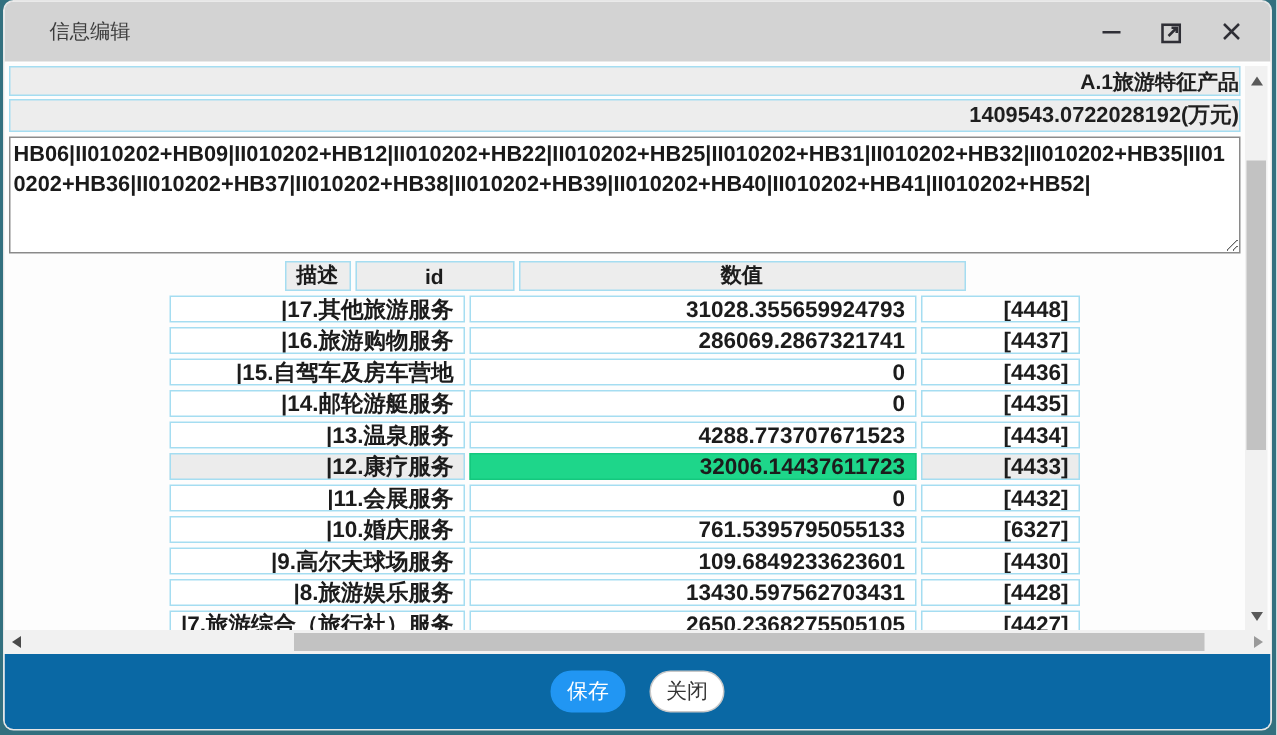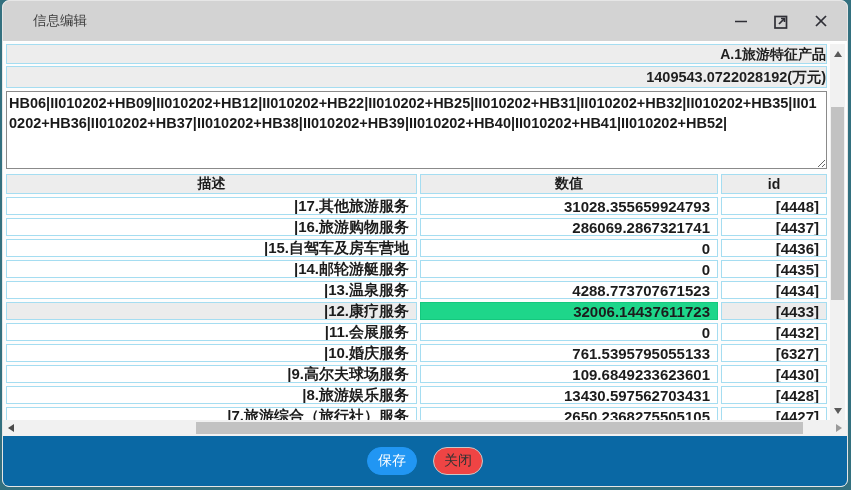--- a/index.html
+++ b/index.html
@@ -26,21 +26,21 @@
   .info-box { border:1px solid var(--cyan_border,#a5ddf1); background:var(--panel_gray,#ededed);
               text-align:right; font-weight:bold; color:#1f1f1f; }
   .box-section { height:20px; line-height:18px; font-size:14px; }
   .box-total { height:22px; line-height:20px; font-size:14.5px; margin-top:2px; }
 
   .formula { margin-top:3px; height:78px; width:100%; border:1px solid var(--textarea_border,#8a8a8a);
              background:#fff; font-family:"Liberation Sans", sans-serif; font-weight:bold; font-size:14.5px;
              line-height:20px; padding:1px 2px; color:#1a1a1a; resize:both;
              white-space:pre-wrap; overflow-wrap:break-word; word-break:break-all; }
 
-  .table { margin-top:5px; display:flex; flex-direction:column; gap:3px; }
+  .table { margin-top:5px; display:flex; flex-direction:column; gap:3px;align-items:center; }
   .trow { display:flex; gap:3px; height:18px; }
   .trow.thead { height:20px; }
   .cell { border:1px solid var(--cyan_border,#a5ddf1); background:#fff; font-weight:bold; font-size:15px;
           color:#1c1c1c; display:flex; align-items:center; justify-content:flex-end; padding:0 7px;
           overflow:hidden; white-space:nowrap; }
   .cell.desc { flex:1; }
   .cell.value { width:298px; flex:none; }
   .cell.idc { width:106px; flex:none; }
   .thead .cell { background:var(--panel_gray,#ededed); justify-content:center; font-size:14px; }
   .trow.selected .cell { background:var(--selected_gray,#ececec);padding-left:32px; }
@@ -61,21 +61,21 @@
   .tri-left { width:0; height:0; border-top:4px solid transparent; border-bottom:4px solid transparent; border-right:6px solid #4a4a4a; }
   .tri-right { width:0; height:0; border-top:4px solid transparent; border-bottom:4px solid transparent; border-left:6px solid #9a9a9a; }
   .hthumb { position:absolute; top:2px; bottom:2px; left:193px; width:607px; background:var(--scroll_thumb,#c2c2c2); cursor:pointer; }
 
   
   .footer { position:absolute; left:0; right:0; bottom:0; height:50px; background:var(--footer_blue,#0a68a4);
             display:flex; align-items:center; justify-content:center; gap:16px; }
   .btn { height:28px; min-width:50px; font-family:"Liberation Sans", sans-serif; font-size:14px;
          border-radius:14px; cursor:pointer; padding:0 10px; }
   .btn-save { background:var(--save_blue,#2196f3); color:#fff; border:1px solid var(--save_blue,#2196f3); }
-  .btn-close { background:#ef4444; color:#333; border:1px solid #c8c8c8; }
+  .btn-close { background:#ffffff; color:#333; border:1px solid #c8c8c8; }
 </style>
 </head>
 <body>
 
 <div class="stage">
   <div class="dialog">
 
     <div class="titlebar">
       <span class="title">信息编辑</span>
       <div class="controls">
@@ -102,22 +102,22 @@
 
     <div class="content">
       <div class="main">
         <div class="info-box box-section">A.1旅游特征产品</div>
         <div class="info-box box-total">1409543.0722028192(万元)</div>
         <textarea class="formula" spellcheck="false" style="">HB06|II010202+HB09|II010202+HB12|II010202+HB22|II010202+HB25|II010202+HB31|II010202+HB32|II010202+HB35|II010202+HB36|II010202+HB37|II010202+HB38|II010202+HB39|II010202+HB40|II010202+HB41|II010202+HB52|</textarea>
 
         <div class="table">
           <div class="trow thead">
             <div class="cell desc">描述</div>
+            <div class="cell idc">id</div>
             <div class="cell value">数值</div>
-            <div class="cell idc">id</div>
           </div>
           <div style="display:flex;flex-direction:column;gap:3px;">
               <div class="trow">
     <div class="cell desc">|17.其他旅游服务</div>
     <div class="cell value">31028.355659924793</div>
     <div class="cell idc">[4448]</div>
   </div>
               <div class="trow">
     <div class="cell desc">|16.旅游购物服务</div>
     <div class="cell value">286069.2867321741</div>

